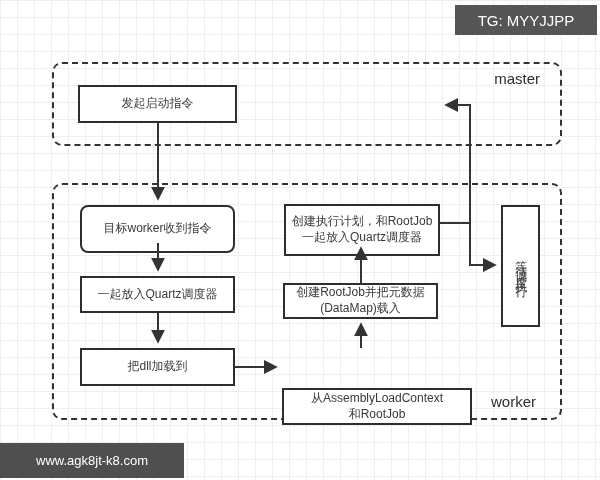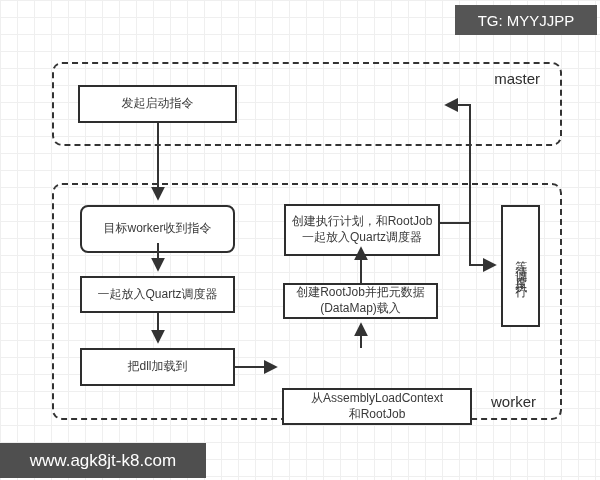--- a/index.html
+++ b/index.html
@@ -18,21 +18,21 @@
     background-size:17px 17px;
   }
   .badge{
     position:absolute;
     background:#555555;
     color:#ffffff;
     display:flex;align-items:center;justify-content:center;
     white-space:nowrap;
   }
   .badge.tg{ top:5px; right:3px; width:142px; height:30px; font-size:15px; }
-  .badge.wm{ top:443px; left:0; width:206px; height:35px; font-size:17px; background:#4f4f4f; }
+  .badge.wm{ top:443px; left:0; width:184px; height:35px; font-size:13px; background:#4f4f4f; }
   .group{
     position:absolute;
     border:2px dashed #333333;
     border-radius:10px;
     background:transparent;
   }
   .group-label{
     position:absolute;
     font-weight:normal;
     font-size:15px;

